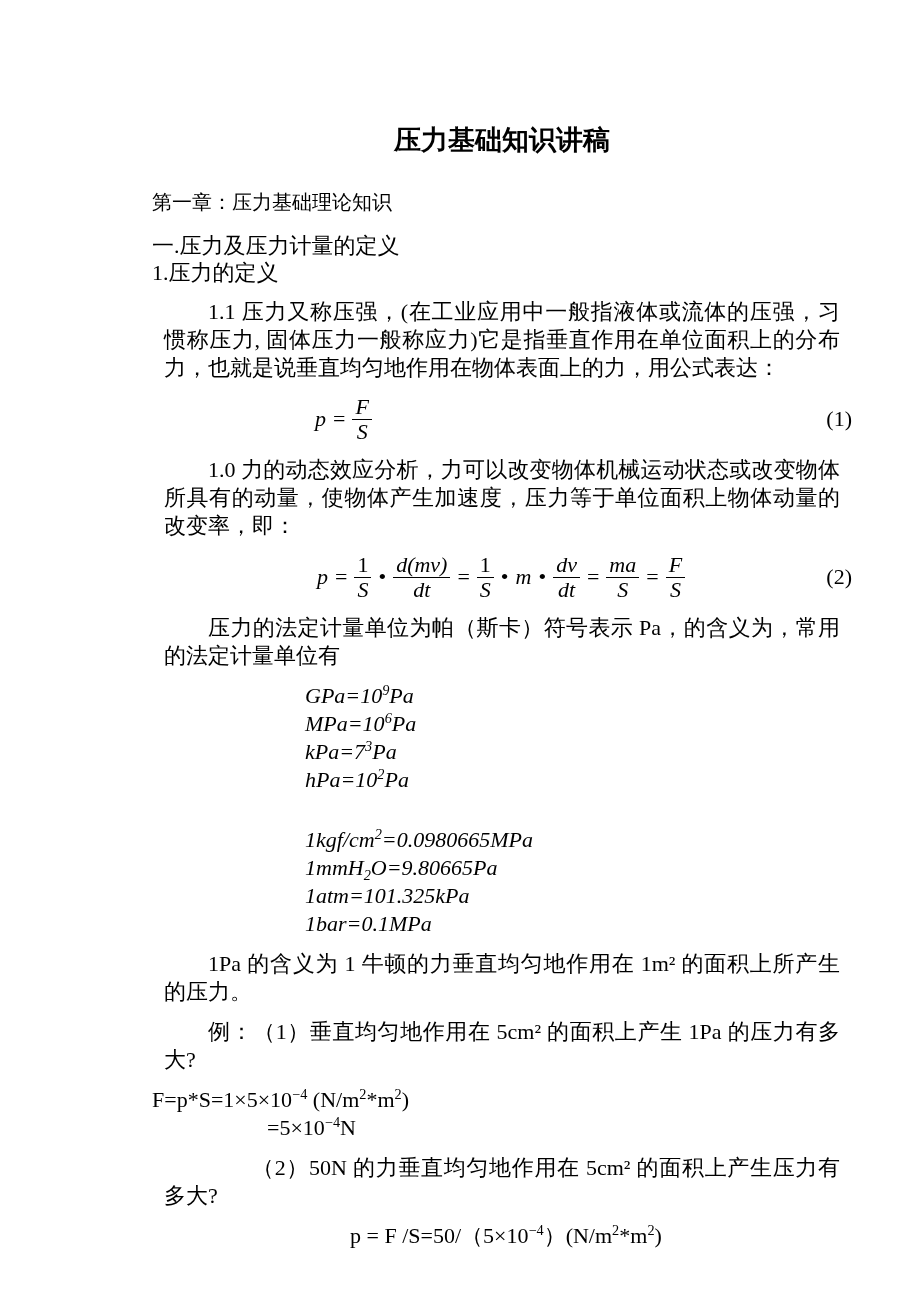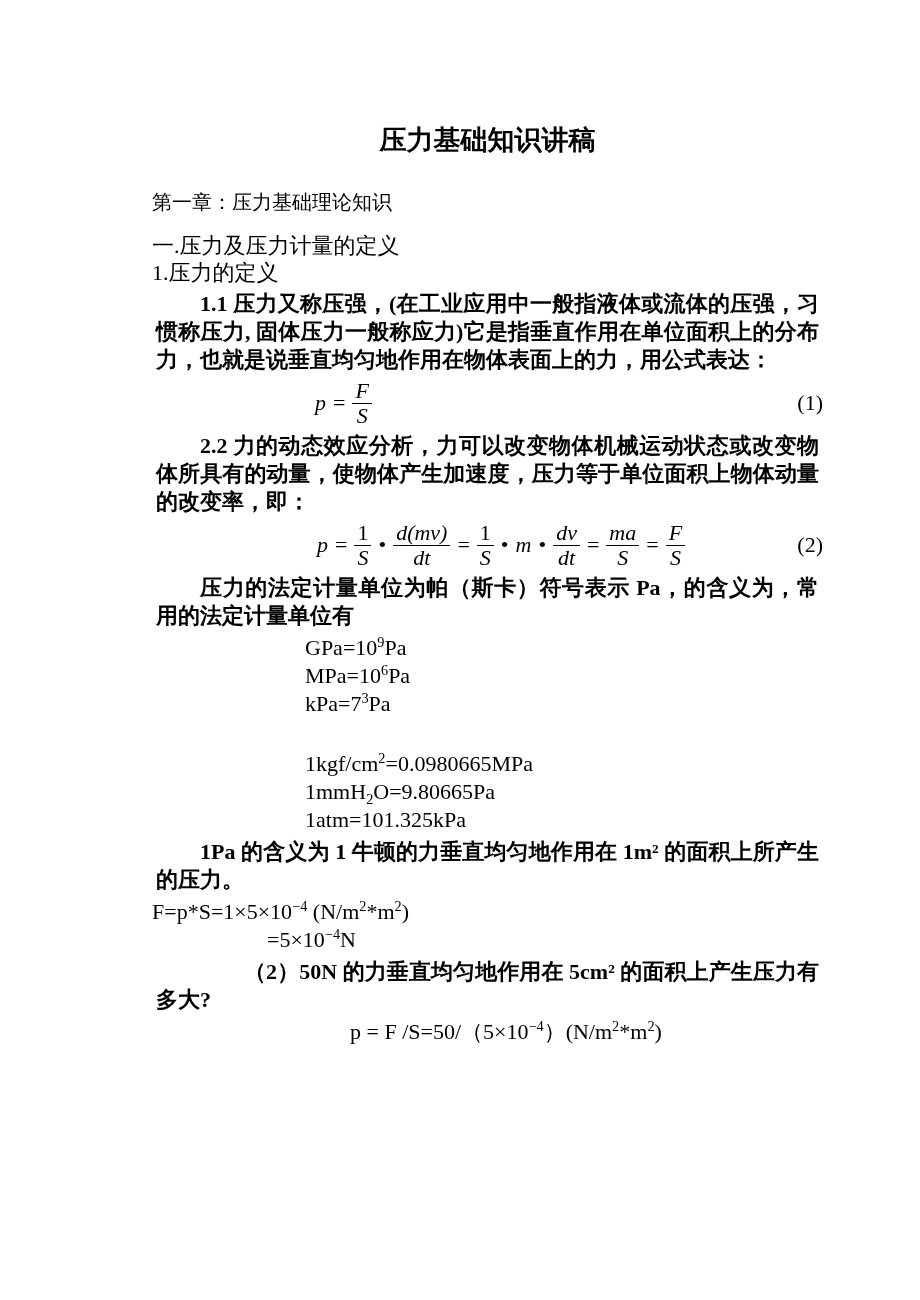--- a/index.html
+++ b/index.html
@@ -1,44 +1,44 @@
 <!DOCTYPE html>
 <html><head>
 <meta charset="utf-8">
 <style>
   html,body{margin:0;padding:0;background:#ffffff;}
   .page{
     position:relative;
     width:920px;height:1300px;
     background:#ffffff;color:#000;
     box-sizing:border-box;
-    padding:122px 97px 0 152px;
+    padding:122px 68px 0 152px;
     font-family:"Liberation Serif","DejaVu Serif",serif;
     font-size:22px;line-height:28px;
     overflow:hidden;
   }
   .doc-title{
     font-size:27px;line-height:36px;font-weight:700;
     text-align:center;margin:0;
   }
   .chapter{font-size:20px;line-height:32px;font-weight:400;margin:28px 0 0 0;}
   .sect{margin:14px 0 0 0;line-height:27px;}
   .subsect{margin:0;line-height:27px;}
-  p.body{margin:4px;text-align:justify;text-indent:2em;font-weight:bold;}
+  p.body{margin:12px;text-align:justify;text-indent:2em;}
   p.body.deepindent{text-indent:4em;}
   .eq-row{display:flex;align-items:center;margin:2px 0;min-height:50px;}
   .eq-body{display:inline-flex;align-items:center;gap:7px;white-space:nowrap;}
   .eq1-body{margin-left:163px;}
   .eq2-body{margin-left:165px;}
   .eq-tag{margin-left:auto;}
   .frac{display:inline-flex;flex-direction:column;align-items:center;text-align:center;line-height:24px;}
   .frac .num{display:block;border-bottom:1.5px solid #000;padding:0 3px;}
   .frac .den{display:block;padding:0 3px;}
   .it{font-style:italic;}
-  .unit-line{margin-left:153px;line-height:28px;}
+  .unit-line{margin-left:153px;line-height:28px;font-style:italic;}
   .units-group2{margin-top:32px;}
   .p-1pa{margin-top:24px;}
   .calc-line{line-height:28px;white-space:nowrap;}
   .calc-f1{}
   .calc-f2{margin-left:115px;}
   .calc-p{margin-left:198px;}
   sup,sub{font-size:0.65em;line-height:0;}
 </style>
 </head>
 <body>
@@ -59,21 +59,21 @@
       <span class="it">p</span>
       <span>=</span>
       <span class="frac">
         <span class="num it">F</span>
         <span class="den it">S</span>
       </span>
     </span>
     <span class="eq-tag">(1)</span>
   </div>
 
-  <p class="body">2.2 力的动态效应分析，力可以改变物体机械运动状态或改变物体所具有的动量，使物体产生加速度，压力等于单位面积上物体动量的改变率，即：</p>
+  <p class="body">1.0 力的动态效应分析，力可以改变物体机械运动状态或改变物体所具有的动量，使物体产生加速度，压力等于单位面积上物体动量的改变率，即：</p>
 
   <div class="eq-row">
     <span class="eq-body eq2-body">
       <span class="it">p</span>
       <span>=</span>
       <span class="frac">
         <span class="num">1</span>
         <span class="den it">S</span>
       </span>
       <span>•</span>
@@ -106,30 +106,33 @@
     </span>
     <span class="eq-tag">(2)</span>
   </div>
 
   <p class="body">压力的法定计量单位为帕（斯卡）符号表示 Pa，的含义为，常用的法定计量单位有</p>
 
   <div>
     <div class="unit-line"><span>GPa=10</span><sup>9</sup><span>Pa</span></div>
     <div class="unit-line"><span>MPa=10</span><sup>6</sup><span>Pa</span></div>
     <div class="unit-line"><span>kPa=7</span><sup>3</sup><span>Pa</span></div>
+    <div class="unit-line"><span>hPa=10</span><sup>2</sup><span>Pa</span></div>
   </div>
 
   <div class="units-group2">
     <div class="unit-line"><span>1kgf/cm</span><sup>2</sup><span>=0.0980665MPa</span></div>
     <div class="unit-line"><span>1mmH</span><sub>2</sub><span>O=9.80665Pa</span></div>
     <div class="unit-line"><span>1atm=101.325kPa</span></div>
+    <div class="unit-line"><span>1bar=0.1MPa</span></div>
   </div>
 
   <p class="body p-1pa">1Pa 的含义为 1 牛顿的力垂直均匀地作用在 1m² 的面积上所产生的压力。</p>
 
+  <p class="body">例：（1）垂直均匀地作用在 5cm² 的面积上产生 1Pa 的压力有多大?</p>
 
   <div class="calc-line calc-f1"><span>F=p*S=1×5×10</span><sup>−4</sup><span> (N/m</span><sup>2</sup><span>*m</span><sup>2</sup><span>)</span></div>
   <div class="calc-line calc-f2"><span>=5×10</span><sup>−4</sup><span>N</span></div>
 
   <p class="body deepindent">（2）50N 的力垂直均匀地作用在 5cm² 的面积上产生压力有多大?</p>
 
   <div class="calc-line calc-p"><span>p = F /S=50/（5×10</span><sup>−4</sup><span>）(N/m</span><sup>2</sup><span>*m</span><sup>2</sup><span>)</span></div>
 
 </div>
 

